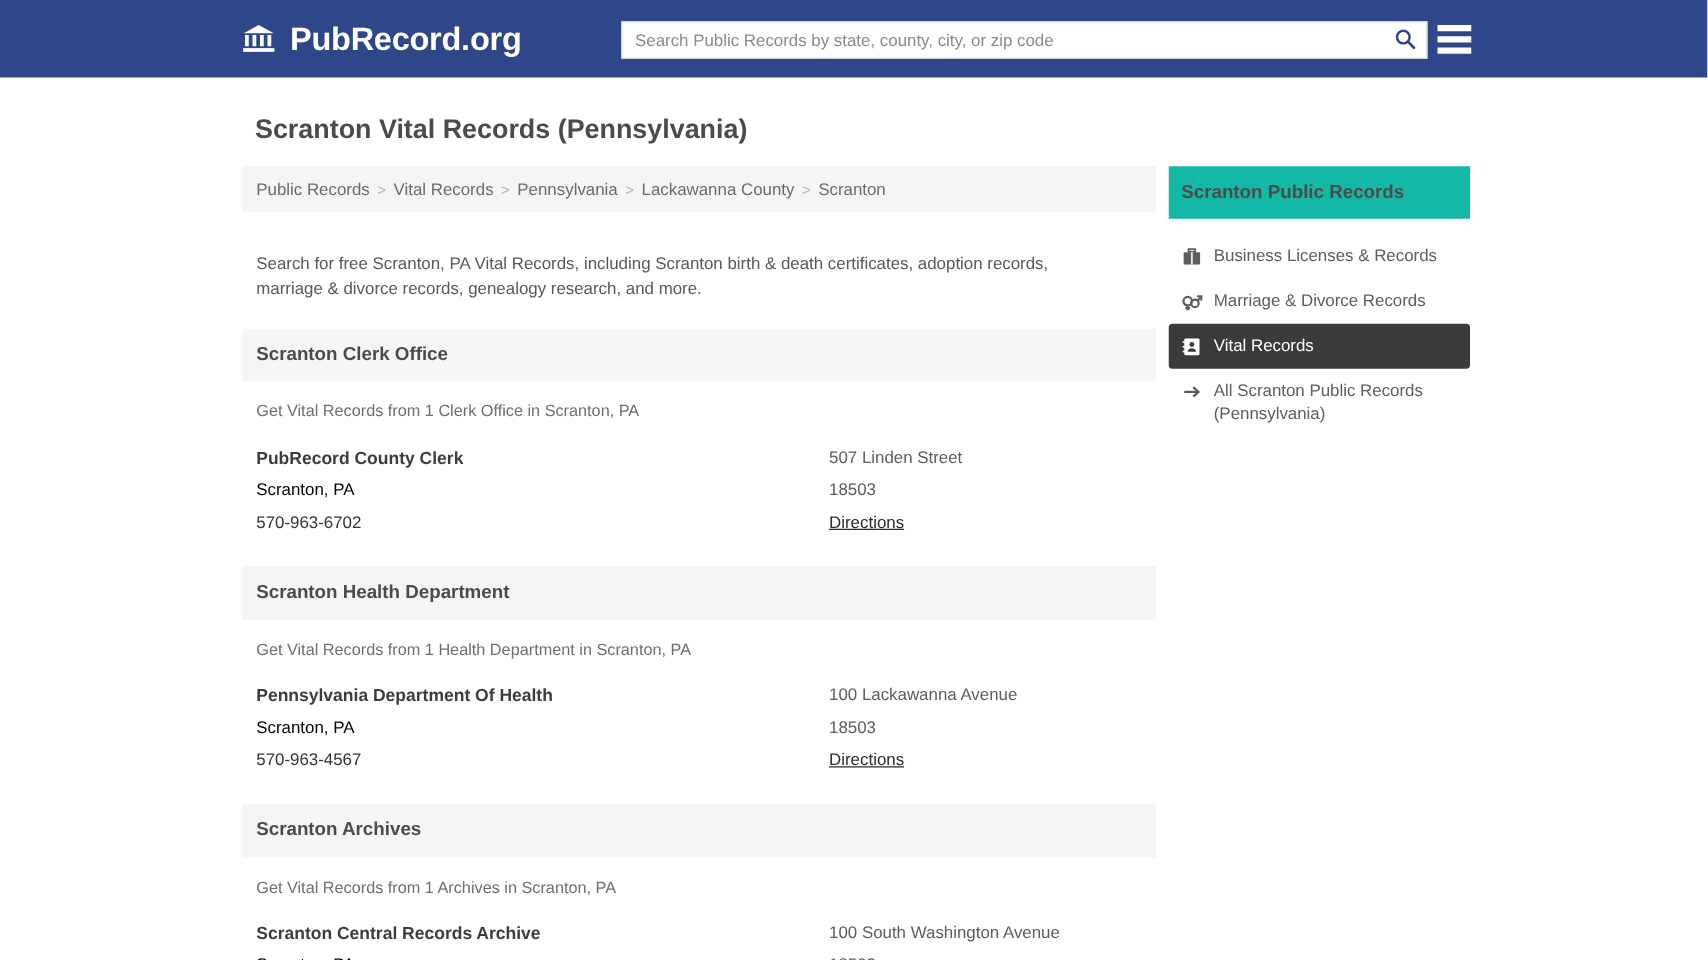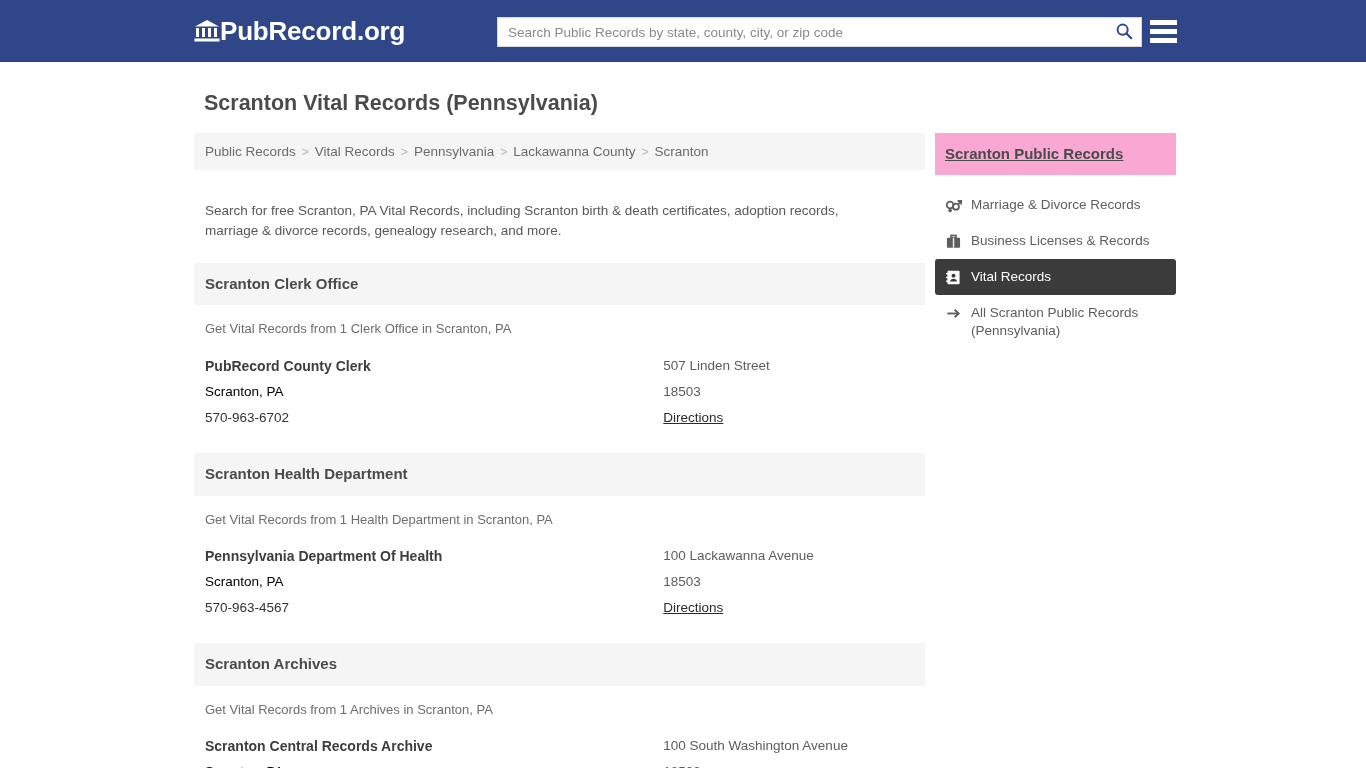--- a/index.html
+++ b/index.html
@@ -16,21 +16,21 @@
   .site-header {
     height: 62px;
     background: #2f4689;
     display: flex;
     align-items: center;
     position: relative;
   }
   .brand {
     display: flex;
     align-items: center;
-    gap: 0;
+    gap: 12px;
     margin-left: 194px;
     text-decoration: none;
     color: #ffffff;
   }
   .brand-icon { width: 26px; height: 24px; display: block; }
   .brand-text {
     font-size: 26px;
     font-weight: bold;
     color: #ffffff;
     letter-spacing: -0.2px;
@@ -173,27 +173,26 @@
     font-size: 13.5px;
     color: #2b2b2b;
     text-decoration: underline;
     line-height: 26px;
     display: inline-block;
     cursor: pointer;
   }
 
   
   .side-title {
-    background: #f9a8d4;
+    background: #14b8a6;
     padding: 13px 10px;
     font-size: 15px;
     font-weight: bold;
     color: #4b4b4b;
     line-height: 1.1;
-    text-decoration: underline;
   }
   .side-list { margin-top: 12px; }
   .side-item {
     display: flex;
     align-items: flex-start;
     gap: 9px;
     padding: 9px 10px;
     font-size: 13.5px;
     color: #5d5d5d;
     line-height: 18px;
@@ -319,41 +318,41 @@
         </div>
 
       </div>
 
       <div class="side-col">
         <div class="side-title">Scranton Public Records</div>
         <div class="side-list">
 
           <a class="side-item" href="#">
             <span class="ico">
+              <svg viewBox="0 0 16 16" width="15" height="15" aria-hidden="true">
+                <rect x="5.2" y="1.4" width="5.6" height="2.2" fill="none" stroke="currentColor" stroke-width="1.5"></rect>
+                <rect x="1" y="4" width="14" height="10.6" rx="1" fill="currentColor"></rect>
+                <rect x="7.2" y="4" width="1.6" height="10.6" fill="#ffffff" opacity="0.85"></rect>
+              </svg>
+            </span>
+            <span class="side-label">Business Licenses &amp; Records</span>
+          </a>
+
+          <a class="side-item" href="#">
+            <span class="ico">
               <svg viewBox="0 0 18 16" width="17" height="15" aria-hidden="true">
                 <circle cx="5.4" cy="7.4" r="3.6" fill="none" stroke="currentColor" stroke-width="1.9"></circle>
                 <line x1="5.4" y1="11.2" x2="5.4" y2="15.2" stroke="currentColor" stroke-width="1.9"></line>
                 <line x1="3.4" y1="13.4" x2="7.4" y2="13.4" stroke="currentColor" stroke-width="1.9"></line>
                 <circle cx="11.6" cy="9.3" r="3.2" fill="none" stroke="currentColor" stroke-width="1.9"></circle>
                 <line x1="13.8" y1="7.1" x2="17" y2="3.6" stroke="currentColor" stroke-width="1.9"></line>
                 <polyline points="13.4,3.2 17.2,3.2 17.2,7" fill="none" stroke="currentColor" stroke-width="1.9"></polyline>
               </svg>
             </span>
             <span class="side-label">Marriage &amp; Divorce Records</span>
-          </a>
-
-          <a class="side-item" href="#">
-            <span class="ico">
-              <svg viewBox="0 0 16 16" width="15" height="15" aria-hidden="true">
-                <rect x="5.2" y="1.4" width="5.6" height="2.2" fill="none" stroke="currentColor" stroke-width="1.5"></rect>
-                <rect x="1" y="4" width="14" height="10.6" rx="1" fill="currentColor"></rect>
-                <rect x="7.2" y="4" width="1.6" height="10.6" fill="#ffffff" opacity="0.85"></rect>
-              </svg>
-            </span>
-            <span class="side-label">Business Licenses &amp; Records</span>
           </a>
 
           <a class="side-item active" href="#">
             <span class="ico">
               <svg viewBox="0 0 16 16" width="15" height="15" aria-hidden="true">
                 <rect x="1.5" y="0.8" width="13" height="14.4" rx="1.2" fill="currentColor"></rect>
                 <circle cx="8" cy="6" r="2.1" fill="#3b3b3b"></circle>
                 <path d="M4.4 12.2c0-2 1.7-3 3.6-3s3.6 1 3.6 3z" fill="#3b3b3b"></path>
                 <rect x="0" y="3.2" width="2.6" height="1.5" fill="currentColor"></rect>
                 <rect x="0" y="7.2" width="2.6" height="1.5" fill="currentColor"></rect>

